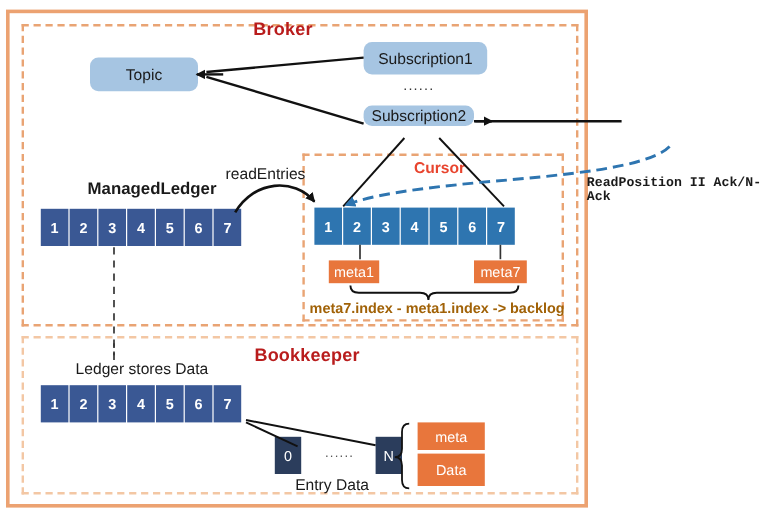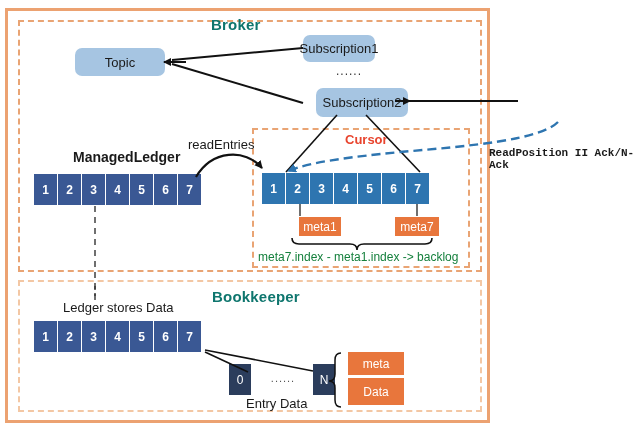--- a/index.html
+++ b/index.html
@@ -11,34 +11,34 @@
   .outer-frame{position:absolute;left:5px;top:8px;width:485px;height:415px;
       border:3px solid #ECA271;box-sizing:border-box;}
   .dash-broker{position:absolute;left:18px;top:20px;width:464px;height:252px;
       border:2px dashed #E9A474;box-sizing:border-box;}
   .dash-bookkeeper{position:absolute;left:18px;top:280px;width:464px;height:132px;
       border:2px dashed #F3C7A4;box-sizing:border-box;}
   .dash-cursor-box{position:absolute;left:252px;top:128px;width:218px;height:140px;
       border:2px dashed #E9A474;box-sizing:border-box;}
 
   
-  .sec-title{position:absolute;color:#0f766e;font-weight:bold;font-size:15px;
+  .sec-title{position:absolute;color:#b91c1c;font-weight:bold;font-size:15px;
       letter-spacing:.2px;}
   #title-broker{left:211px;top:16px;}
   #title-bookkeeper{left:212px;top:288px;}
   .cursor-title{position:absolute;left:345px;top:132px;color:#E8442E;
       font-weight:bold;font-size:13px;}
 
   
   .node{position:absolute;background:#A6C5E2;border-radius:7px;
       display:flex;align-items:center;justify-content:center;
       color:#1A1A1A;font-size:13px;}
   #node-topic{left:75px;top:48px;width:90px;height:28px;}
-  #node-sub1{left:303px;top:35px;width:72px;height:27px;}
-  #node-sub2{left:316px;top:88px;width:92px;height:29px;}
+  #node-sub1{left:303px;top:35px;width:103px;height:27px;}
+  #node-sub2{left:303px;top:88px;width:92px;height:17px;}
   .dots-vert{position:absolute;left:326px;top:64px;width:46px;
       text-align:center;color:#333;font-size:12px;letter-spacing:1px;}
 
   
   #node-consumer{position:absolute;left:518px;top:76px;width:110px;height:45px;
       background:#CFDEBB;border:1px solid #8C8C8C;box-sizing:border-box;
       display:flex;align-items:center;justify-content:center;font-size:13px;color:#1A1A1A;}
 
   
   .strip{position:absolute;display:flex;}
@@ -54,27 +54,27 @@
   .lbl{position:absolute;color:#1A1A1A;font-size:13px;}
   #lbl-managedledger{left:73px;top:149px;font-weight:bold;font-size:14px;}
   #lbl-readentries{left:188px;top:137px;font-size:13px;}
   #lbl-ledgerstores{left:63px;top:300px;font-size:13px;}
   #lbl-entrydata{left:246px;top:396px;font-size:13px;}
   #lbl-readposition{left:489px;top:147px;font-size:11px;font-weight:bold;font-family:Liberation Mono, monospace;}
 
   
   .ometa{position:absolute;background:#E8763C;color:#fff;font-size:12px;
       display:flex;align-items:center;justify-content:center;}
-  #meta1{left:299px;top:217px;width:42px;height:19px;}
+  #meta1{left:274px;top:217px;width:42px;height:19px;}
   #meta7{left:395px;top:217px;width:44px;height:19px;}
   #meta-blk{left:348px;top:352px;width:56px;height:23px;}
   #data-blk{left:348px;top:378px;width:56px;height:27px;}
 
-  .formula{position:absolute;left:258px;top:250px;color:#15803d;
-      font-size:12px;font-weight:normal;white-space:nowrap;}
+  .formula{position:absolute;left:258px;top:250px;color:#a16207;
+      font-size:12px;font-weight:bold;white-space:nowrap;}
 
   
   .ecell{position:absolute;background:#2B3D5C;color:#fff;font-size:12px;
       display:flex;align-items:center;justify-content:center;
       width:22px;height:31px;}
   #ecell-0{left:229px;top:364px;}
   #ecell-n{left:313px;top:364px;}
   .edots{position:absolute;left:255px;top:372px;width:56px;text-align:center;
       color:#555;font-size:11px;letter-spacing:1px;}
 

